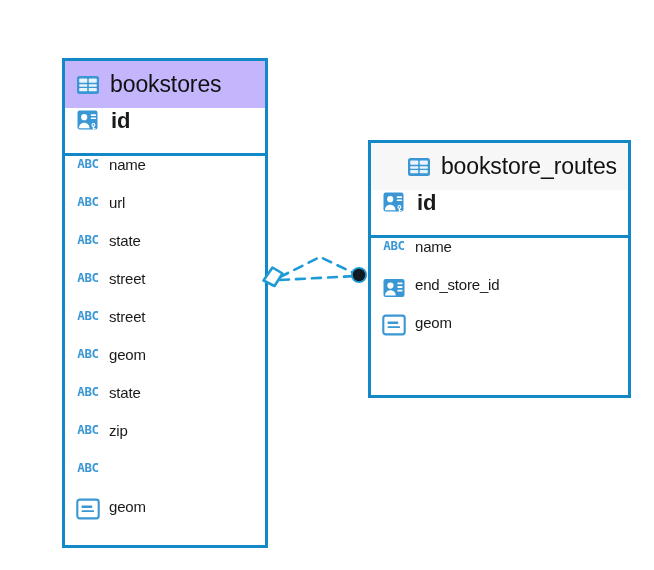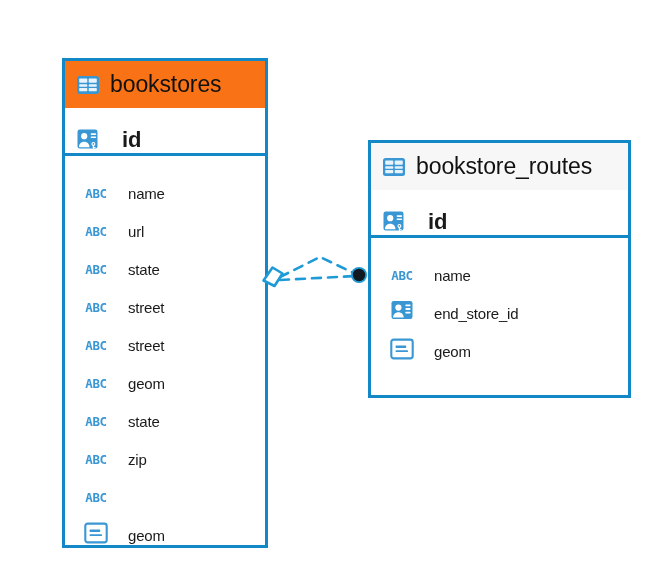--- a/index.html
+++ b/index.html
@@ -42,41 +42,41 @@
   }
 
   .entity-header {
     display: flex;
     align-items: center;
     gap: 10px;
     padding: 0 11px;
     height: 47px;
     box-sizing: border-box;
   }
-  .entity-header.accent-orange { background: #f97316; }
-  .entity-header.accent-plain  { background: #f7f7f7; }
+  .entity-header.accent-orange { background: #c4b5fd; }
+  .entity-header.accent-plain  { background: #f7f7f7; justify-content: flex-end; }
 
   .entity-title {
     font-size: 23px;
     color: #111111;
     letter-spacing: -0.1px;
     white-space: nowrap;
   }
 
   .pk-separator {
     height: 3px;
     background: #1289c6;
   }
 
-  .field-list { padding: 8px; }
+  .field-list { padding: 0; }
 
   .field-row {
     display: flex;
-    align-items: flex-end;
-    gap: 20px;
+    align-items: flex-start;
+    gap: 9px;
     padding: 0 11px;
     height: 38px;
     box-sizing: border-box;
   }
   .field-row.pk-row { height: 45px; }
 
   .field-name {
     font-size: 15px;
     color: #1a1a1a;
     white-space: nowrap;

